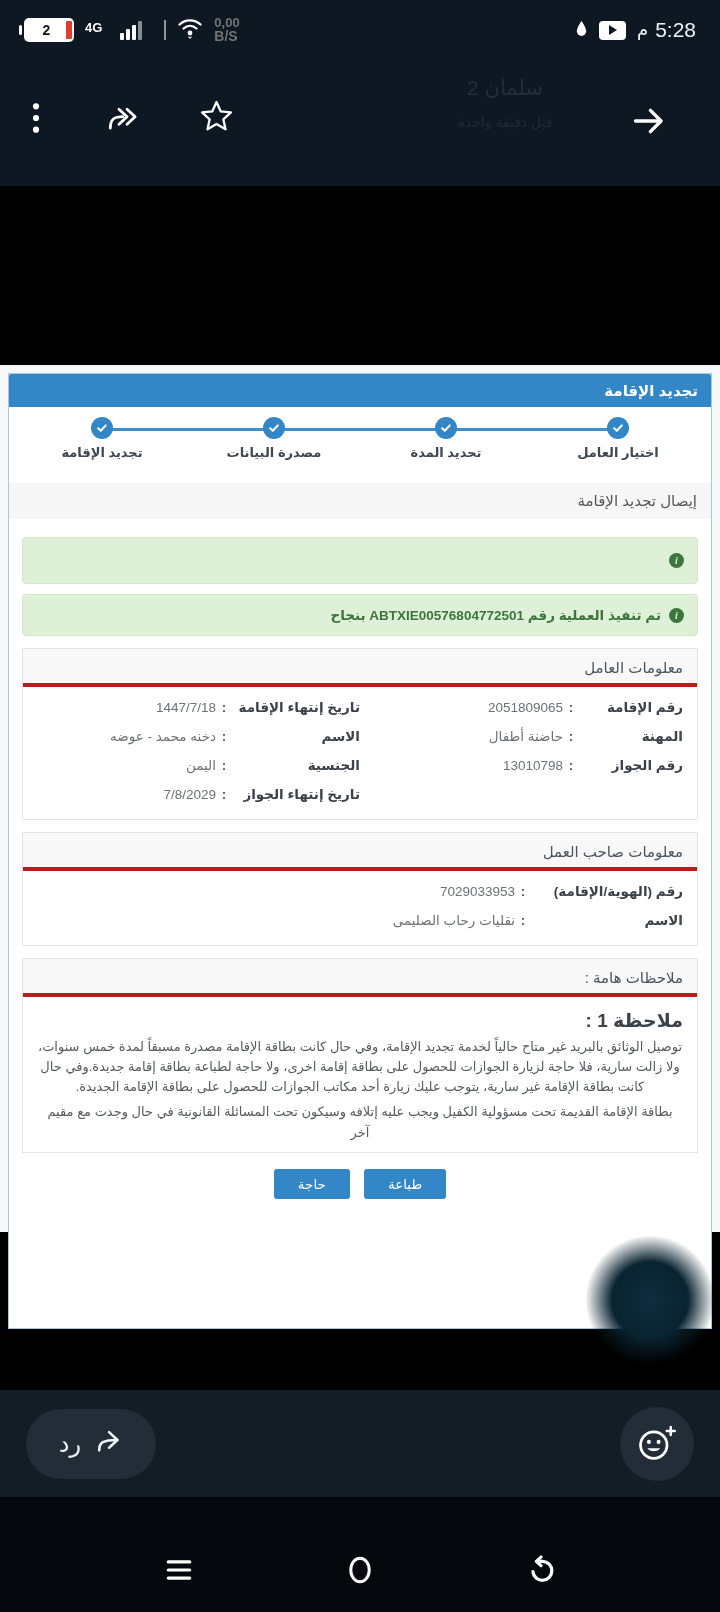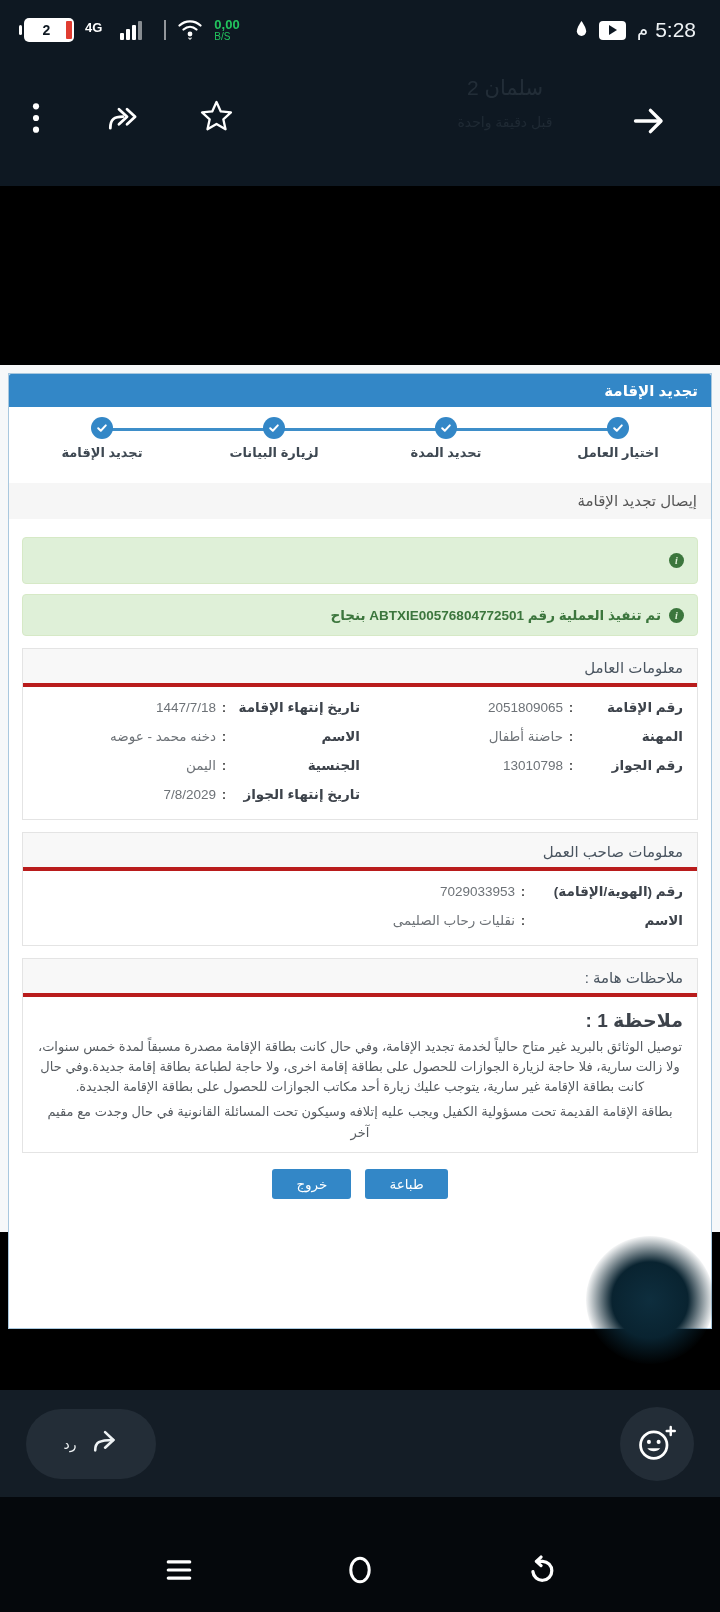--- a/index.html
+++ b/index.html
@@ -14,23 +14,23 @@
   .batt { position:relative; width:50px; height:24px; background:#fff; border-radius:5px; display:flex; align-items:center; justify-content:center; }
   .batt-num { font-size:14px; font-weight:bold; color:#0e1822; line-height:1; padding-right:5px; }
   .batt-red { position:absolute; right:2px; top:3px; bottom:3px; width:6px; background:#e03c31; border-radius:1px; }
   .batt-nub { position:absolute; left:-5px; top:7px; width:3px; height:10px; background:#fff; border-radius:2px; }
   .sig { display:flex; align-items:flex-end; gap:18px; }
   .sig-g { color:#fff; font-size:13px; font-weight:bold; align-self:flex-start; }
   .bars { display:flex; align-items:flex-end; gap:2px; height:20px; }
   .bars i { display:block; width:4px; background:#fff; border-radius:1px; }
   .b1{height:7px;} .b2{height:11px;} .b3{height:15px;} .b4{height:19px; opacity:.5;}
   .sig-div { width:2px; height:20px; background:rgba(255,255,255,.55); margin-left:4px; }
-  .rate { color:#22c55e; line-height:1.05; text-align:left; }
+  .rate { color:#737373; line-height:1.05; text-align:left; }
   .rate .r1 { font-size:13px; font-weight:bold; }
-  .rate .r2 { font-size:10px; font-weight:normal; }
+  .rate .r2 { font-size:14px; font-weight:bold; }
   .yt { position:relative; width:27px; height:19px; background:#fff; border-radius:4px; }
   .yt::after { content:""; position:absolute; left:10px; top:4.5px; border-left:8px solid #0e1822; border-top:5px solid transparent; border-bottom:5px solid transparent; }
   .time { display:flex; align-items:center; gap:7px; color:#eef2f5; }
   .time .mer { font-size:18px; }
   .time .tm { font-size:21px; }
 
   .toolrow { position:absolute; top:56px; left:0; width:720px; height:130px; }
   .tool { position:absolute; display:flex; align-items:center; justify-content:center; }
   .fade-title { position:absolute; left:415px; top:20px; width:180px; text-align:center; direction:rtl; color:#a9bac6; pointer-events:none; }
   .fade-name { font-size:21px; opacity:.13; }
@@ -71,21 +71,21 @@
   .note-p { font-size:13px; color:#565b60; line-height:1.55; margin-bottom:5px; text-align:center; }
 
   .btn-row { display:flex; justify-content:center; gap:14px; margin-top:16px; }
   .btn { background:#3387c7; color:#fff; font-size:13.5px; border:none; border-radius:3px; padding:7px 24px; font-family:inherit; cursor:pointer; }
 
   
   .glow { position:absolute; left:586px; top:1236px; width:128px; height:128px; border-radius:50%;
           background:radial-gradient(circle, #0e2e3e 0%, #092330 42%, rgba(6,18,27,0) 72%); }
   .replybar { position:absolute; top:1390px; left:0; width:720px; height:107px; background:#141d26; display:flex; align-items:center; justify-content:space-between; padding:0 26px; direction:ltr; }
   .reply-pill { width:130px; height:70px; border-radius:35px; background:#232d37; display:flex; align-items:center; justify-content:center; gap:10px; direction:rtl; cursor:pointer; }
-  .reply-label { color:#eef2f4; font-size:14px;text-align:right; }
+  .reply-label { color:#eef2f4; font-size:24px;text-align:right; }
   .emoji-btn { width:74px; height:74px; border-radius:50%; background:#232d37; display:flex; align-items:center; justify-content:center; cursor:pointer; }
   .navbar { position:absolute; top:1497px; left:0; width:720px; height:115px; background:#05080c; display:flex; align-items:flex-start; justify-content:center; gap:145px; padding-top:55px; }
   .nav-ic { width:36px; height:36px; display:flex; align-items:center; justify-content:center; cursor:pointer; }
 </style>
 </head>
 <body>
 
 <div class="screen">
 
   <div class="topbar">
@@ -189,21 +189,21 @@
                 </svg>
               </span>
             <span class="step-label">تحديد المدة</span>
           </div>
           <div class="step">
             <span class="chk">
                 <svg width="12" height="12" viewBox="0 0 12 12" fill="none">
                   <path d="M2.2 6.2 L4.8 8.8 L9.8 3.4" stroke="#fff" stroke-width="2" stroke-linecap="round" stroke-linejoin="round"></path>
                 </svg>
               </span>
-            <span class="step-label">لزيارة البيانات</span>
+            <span class="step-label">مصدرة البيانات</span>
           </div>
           <div class="step">
             <span class="chk">
                 <svg width="12" height="12" viewBox="0 0 12 12" fill="none">
                   <path d="M2.2 6.2 L4.8 8.8 L9.8 3.4" stroke="#fff" stroke-width="2" stroke-linecap="round" stroke-linejoin="round"></path>
                 </svg>
               </span>
             <span class="step-label">تجديد الإقامة</span>
           </div>
         </div>
@@ -284,21 +284,21 @@
         <div class="card-head">ملاحظات هامة :</div>
         <div class="card-body">
           <div class="note-h">ملاحظة 1 :</div>
           <div class="note-p">توصيل الوثائق بالبريد غير متاح حالياً لخدمة تجديد الإقامة، وفي حال كانت بطاقة الإقامة مصدرة مسبقاً لمدة خمس سنوات، ولا زالت سارية، فلا حاجة لزيارة الجوازات للحصول على بطاقة إقامة اخرى، ولا حاجة لطباعة بطاقة إقامة جديدة.وفي حال كانت بطاقة الإقامة غير سارية، يتوجب عليك زيارة أحد مكاتب الجوازات للحصول على بطاقة الإقامة الجديدة.</div>
           <div class="note-p">بطاقة الإقامة القديمة تحت مسؤولية الكفيل ويجب عليه إتلافه وسيكون تحت المسائلة القانونية في حال وجدت مع مقيم آخر</div>
         </div>
       </div>
 
       <div class="btn-row">
         <button class="btn">طباعة</button>
-        <button class="btn">خروج</button>
+        <button class="btn">حاجة</button>
       </div>
 
     </div>
   </div>
 
   <div class="glow"></div>
 
   <div class="replybar">
     <div class="reply-pill">
       <span>

